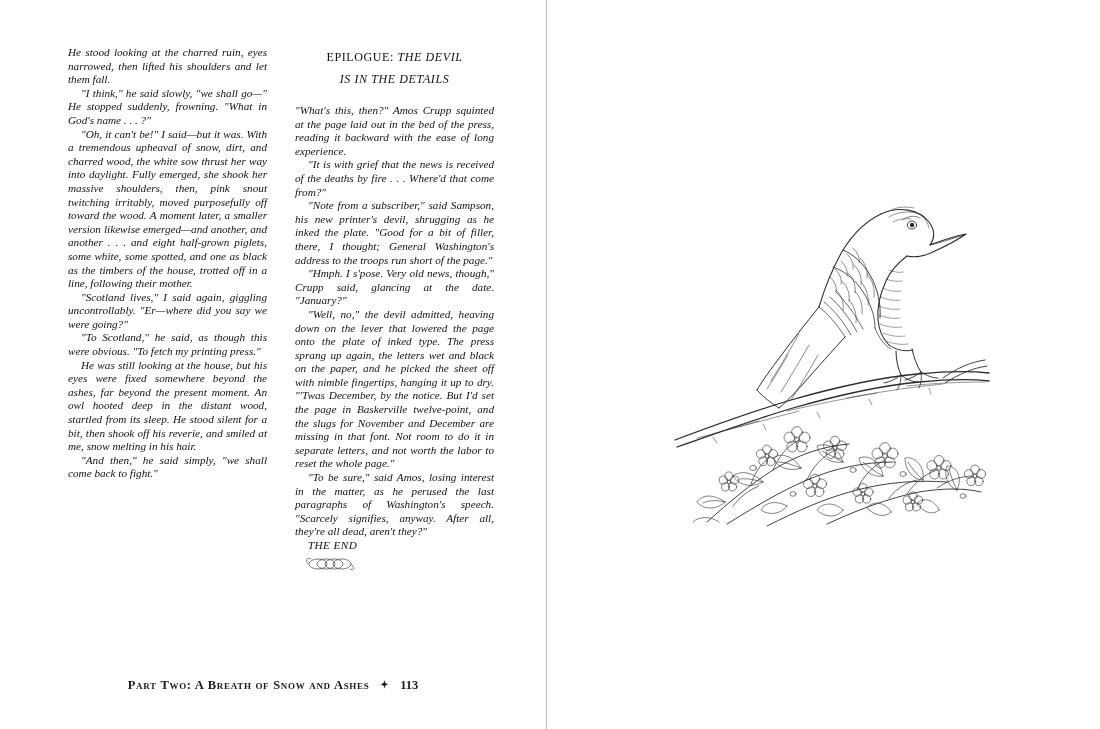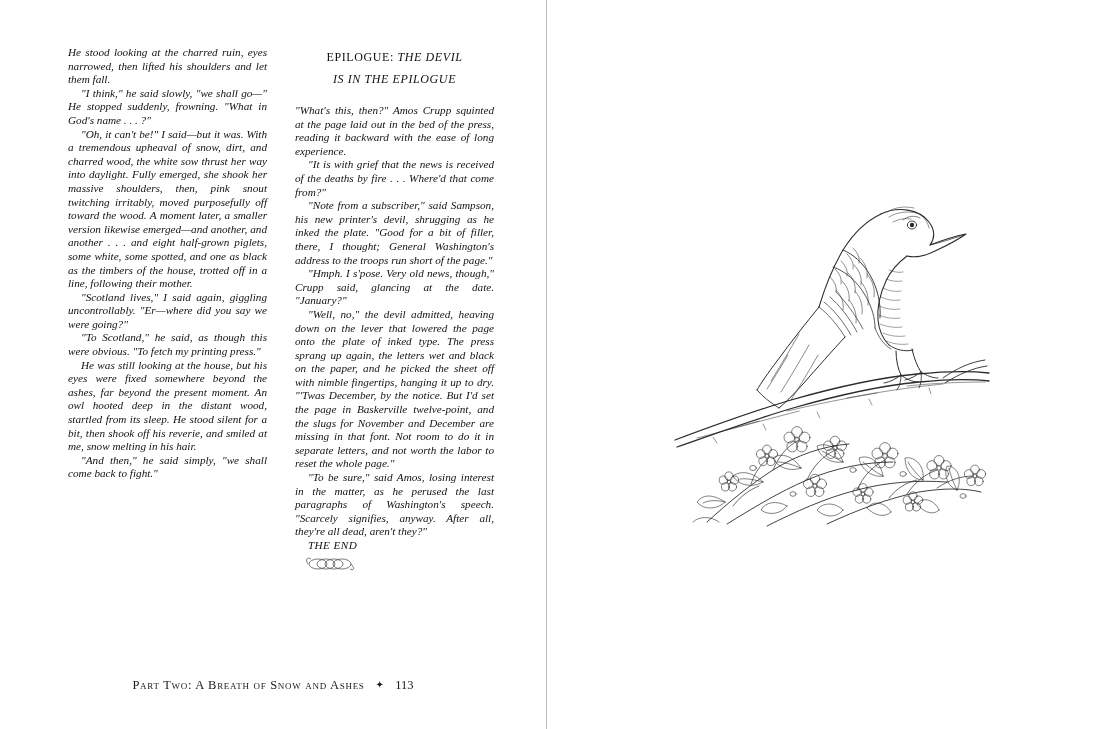--- a/index.html
+++ b/index.html
@@ -92,20 +92,21 @@
   .footer {
     position: absolute;
     left: 0;
     top: 678px;
     width: 546px;
     text-align: center;
     font-variant: small-caps;
     font-size: 12.5px;
     letter-spacing: 0.7px;
     color: #1a1a1a;
+    font-weight: bold;
   }
   .footer .sep {
     margin: 0 7px;
     font-size: 10px;
     vertical-align: 1px;
   }
   .footer .pagenum {
     font-variant: normal;
     letter-spacing: 0;
   }
@@ -147,21 +148,21 @@
         <p>"Scotland lives," I said again, giggling uncontrollably. "Er—where did you say we were going?"</p>
         <p>"To Scotland," he said, as though this were obvious. "To fetch my printing press."</p>
         <p>He was still looking at the house, but his eyes were fixed somewhere beyond the ashes, far beyond the present moment. An owl hooted deep in the distant wood, startled from its sleep. He stood silent for a bit, then shook off his reverie, and smiled at me, snow melting in his hair.</p>
         <p>"And then," he said simply, "we shall come back to fight."</p>
       </div>
 
       <div class="col">
         <div class="epilogue-head">
           <span>EPILOGUE:</span>
           <span class="em">THE DEVIL</span><br>
-          <span class="em">IS IN THE EPILOGUE</span>
+          <span class="em">IS IN THE DETAILS</span>
         </div>
         <p class="noindent">"What's this, then?" Amos Crupp squinted at the page laid out in the bed of the press, reading it backward with the ease of long experience.</p>
         <p>"It is with grief that the news is received of the deaths by fire . . . Where'd that come from?"</p>
         <p>"Note from a subscriber," said Sampson, his new printer's devil, shrugging as he inked the plate. "Good for a bit of filler, there, I thought; General Washington's address to the troops run short of the page."</p>
         <p>"Hmph. I s'pose. Very old news, though," Crupp said, glancing at the date. "January?"</p>
         <p>"Well, no," the devil admitted, heaving down on the lever that lowered the page onto the plate of inked type. The press sprang up again, the letters wet and black on the paper, and he picked the sheet off with nimble fingertips, hanging it up to dry. "'Twas December, by the notice. But I'd set the page in Baskerville twelve-point, and the slugs for November and December are missing in that font. Not room to do it in separate letters, and not worth the labor to reset the whole page."</p>
         <p>"To be sure," said Amos, losing interest in the matter, as he perused the last paragraphs of Washington's speech. "Scarcely signifies, anyway. After all, they're all dead, aren't they?"</p>
         <p class="the-end">THE END</p>
         <div class="flourish">
           <svg width="60" height="18" viewBox="0 0 60 18" aria-hidden="true">

